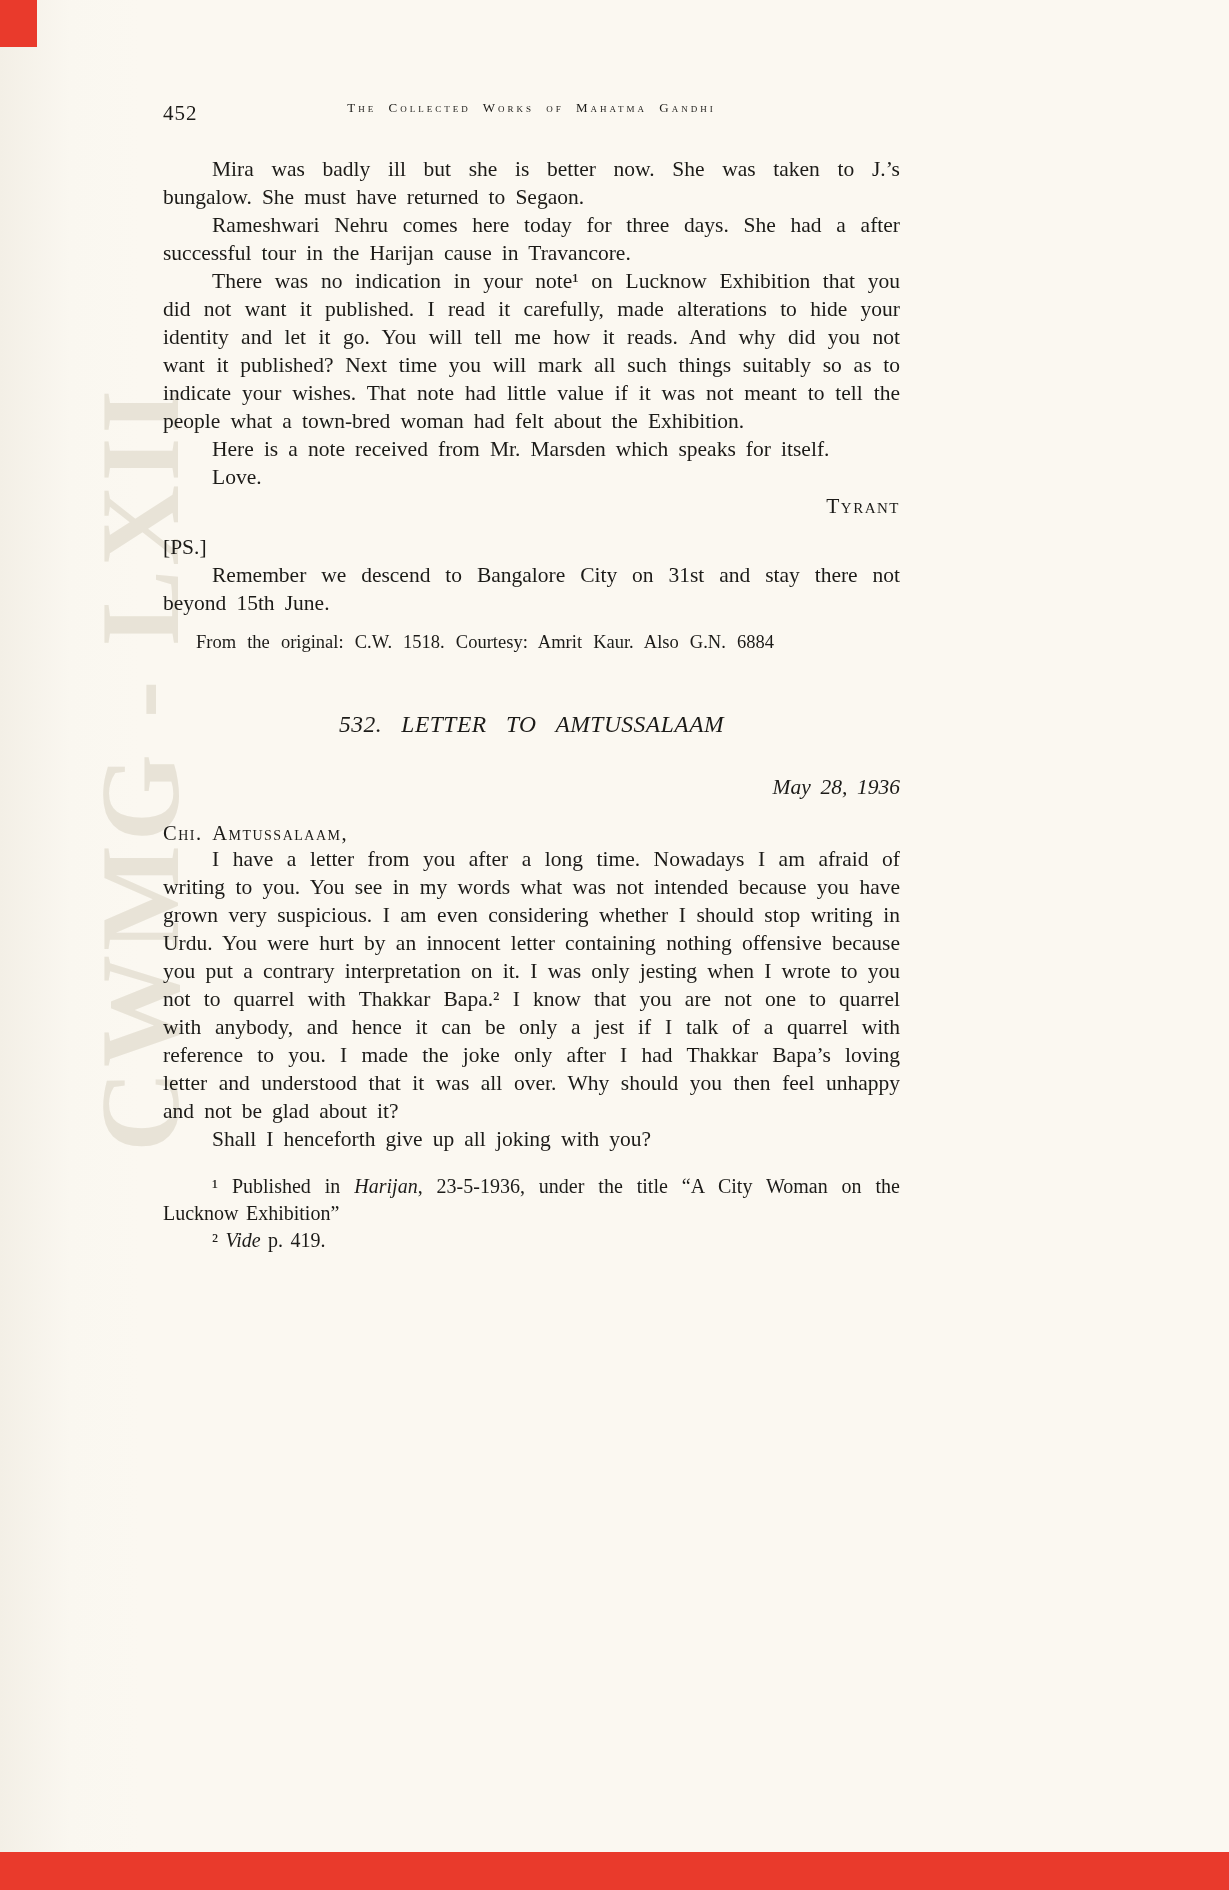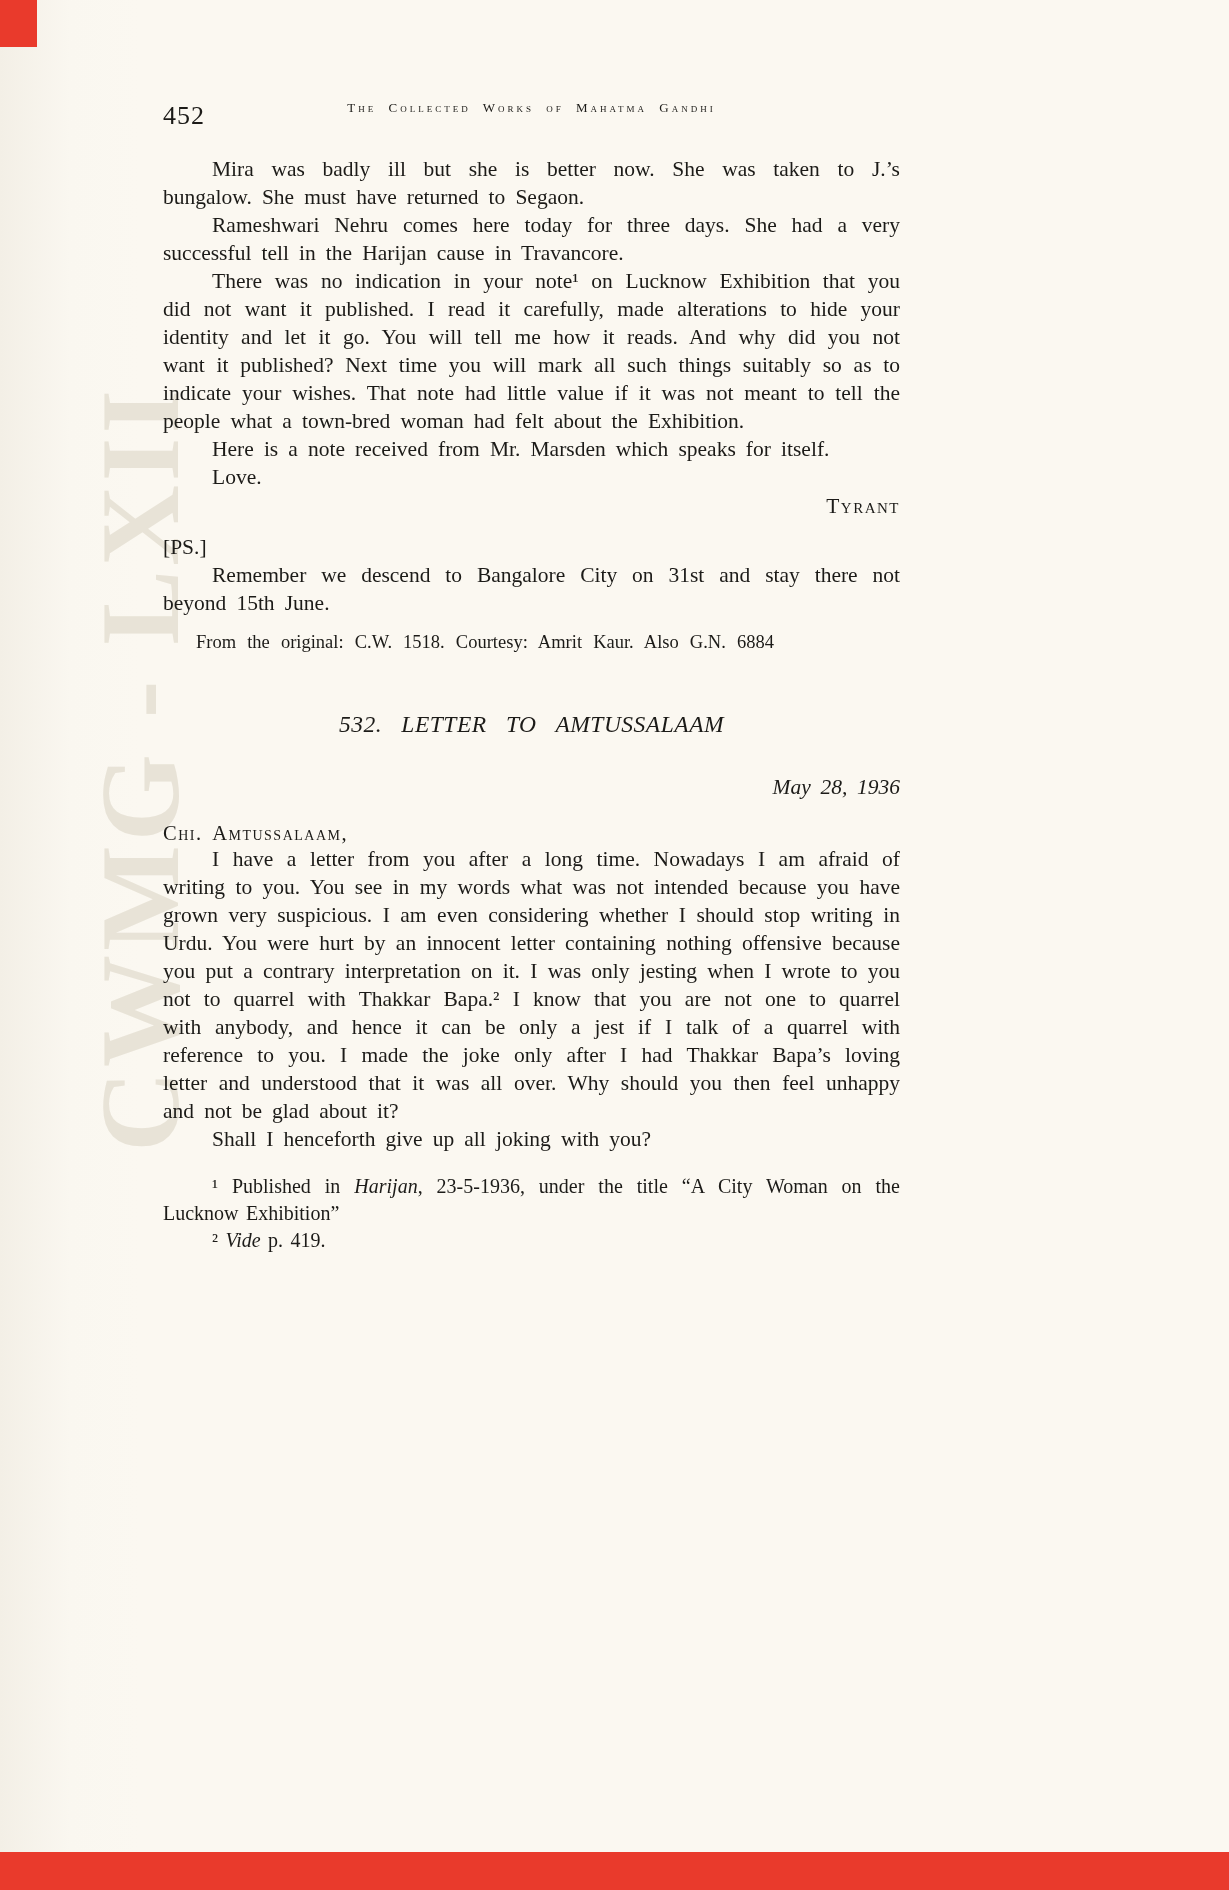--- a/index.html
+++ b/index.html
@@ -45,21 +45,21 @@
     width: 737px;
   }
   .running-header {
     position: relative;
     height: 28px;
     margin-bottom: 27px;
   }
   .page-number {
     position: absolute;
     left: 0; top: 1px;
-    font-size: 26px;
+    font-size: 21px;
     letter-spacing: 1px;
   }
   .header-title {
     text-align: center;
     font-variant: small-caps;
     letter-spacing: 3px;
     font-size: 13px;
     word-spacing: 6px;
   }
   .body-par {
@@ -133,21 +133,21 @@
   <div class="watermark">CWMG - LXII</div>
 
   <div class="content">
 
     <div class="running-header">
       <span class="page-number">452</span>
       <div class="header-title">The Collected Works of Mahatma Gandhi</div>
     </div>
 
     <p class="body-par">Mira was badly ill but she is better now. She was taken to J.’s bungalow. She must have returned to Segaon.</p>
-    <p class="body-par">Rameshwari Nehru comes here today for three days. She had a very successful tell in the Harijan cause in Travancore.</p>
+    <p class="body-par">Rameshwari Nehru comes here today for three days. She had a after successful tour in the Harijan cause in Travancore.</p>
     <p class="body-par">There was no indication in your note¹ on Lucknow Exhibition that you did not want it published. I read it carefully, made alterations to hide your identity and let it go. You will tell me how it reads. And why did you not want it published? Next time you will mark all such things suitably so as to indicate your wishes. That note had little value if it was not meant to tell the people what a town-bred woman had felt about the Exhibition.</p>
     <p class="body-par">Here is a note received from Mr. Marsden which speaks for itself.</p>
     <p class="body-par">Love.</p>
 
     <div class="signature">Tyrant</div>
 
     <p class="body-par no-indent ps-label">[PS.]</p>
     <p class="body-par">Remember we descend to Bangalore City on 31st and stay there not beyond 15th June.</p>
 
     <p class="source-line">From the original: C.W. 1518. Courtesy: Amrit Kaur. Also G.N. 6884</p>

